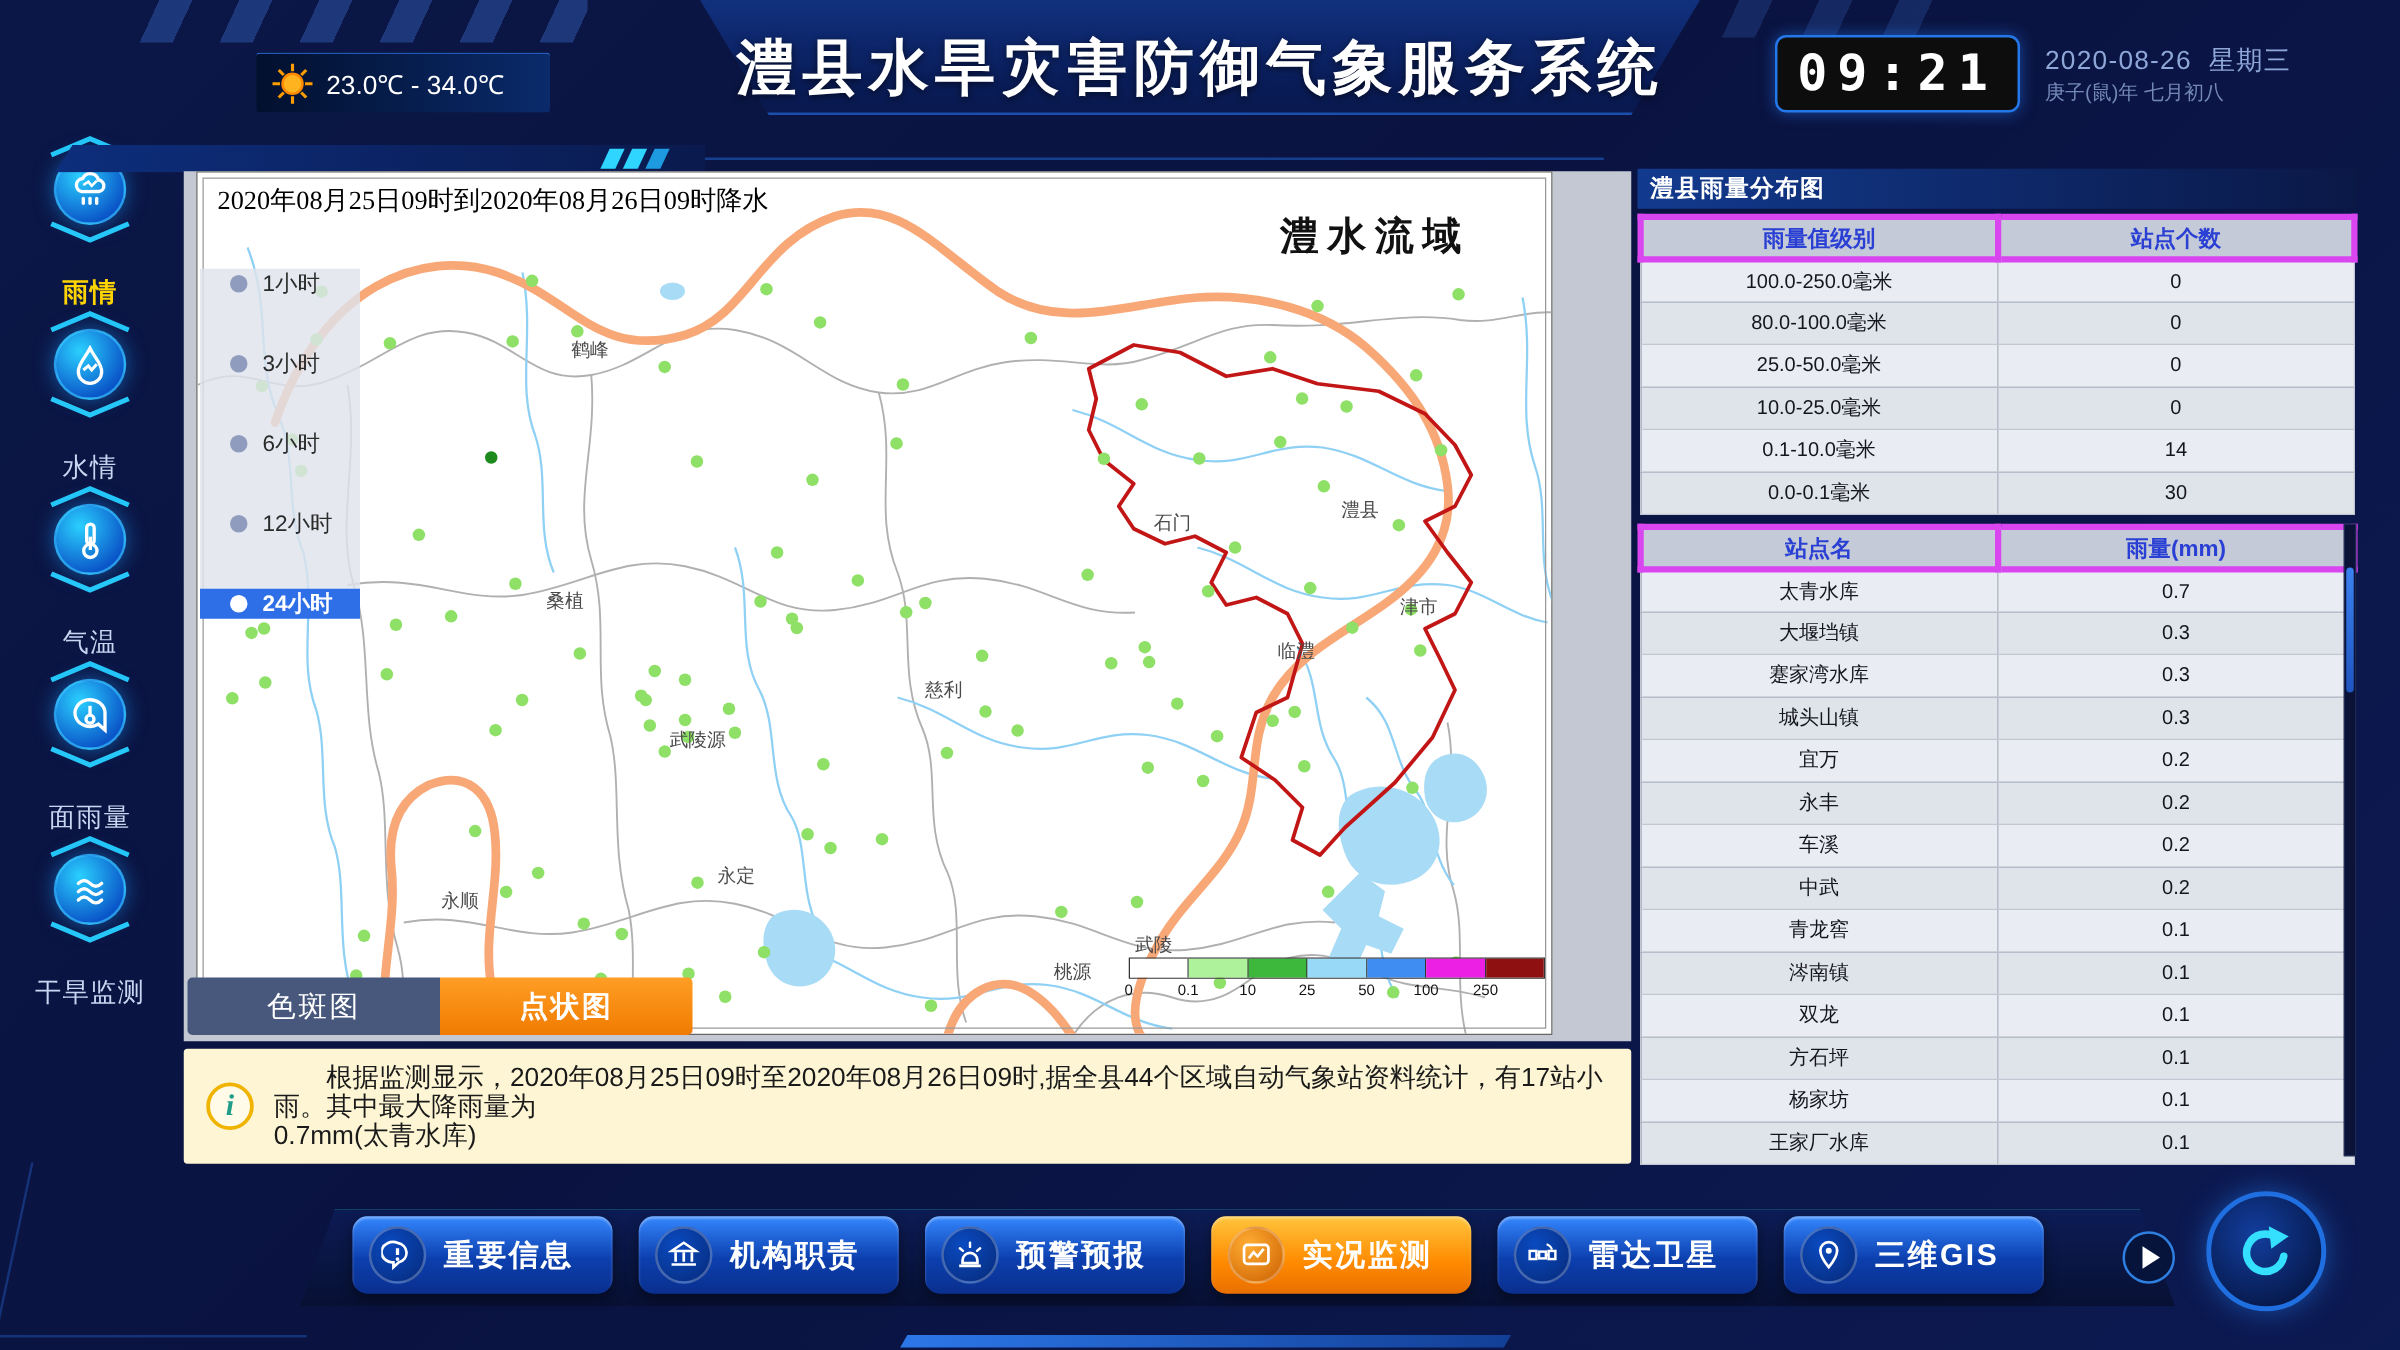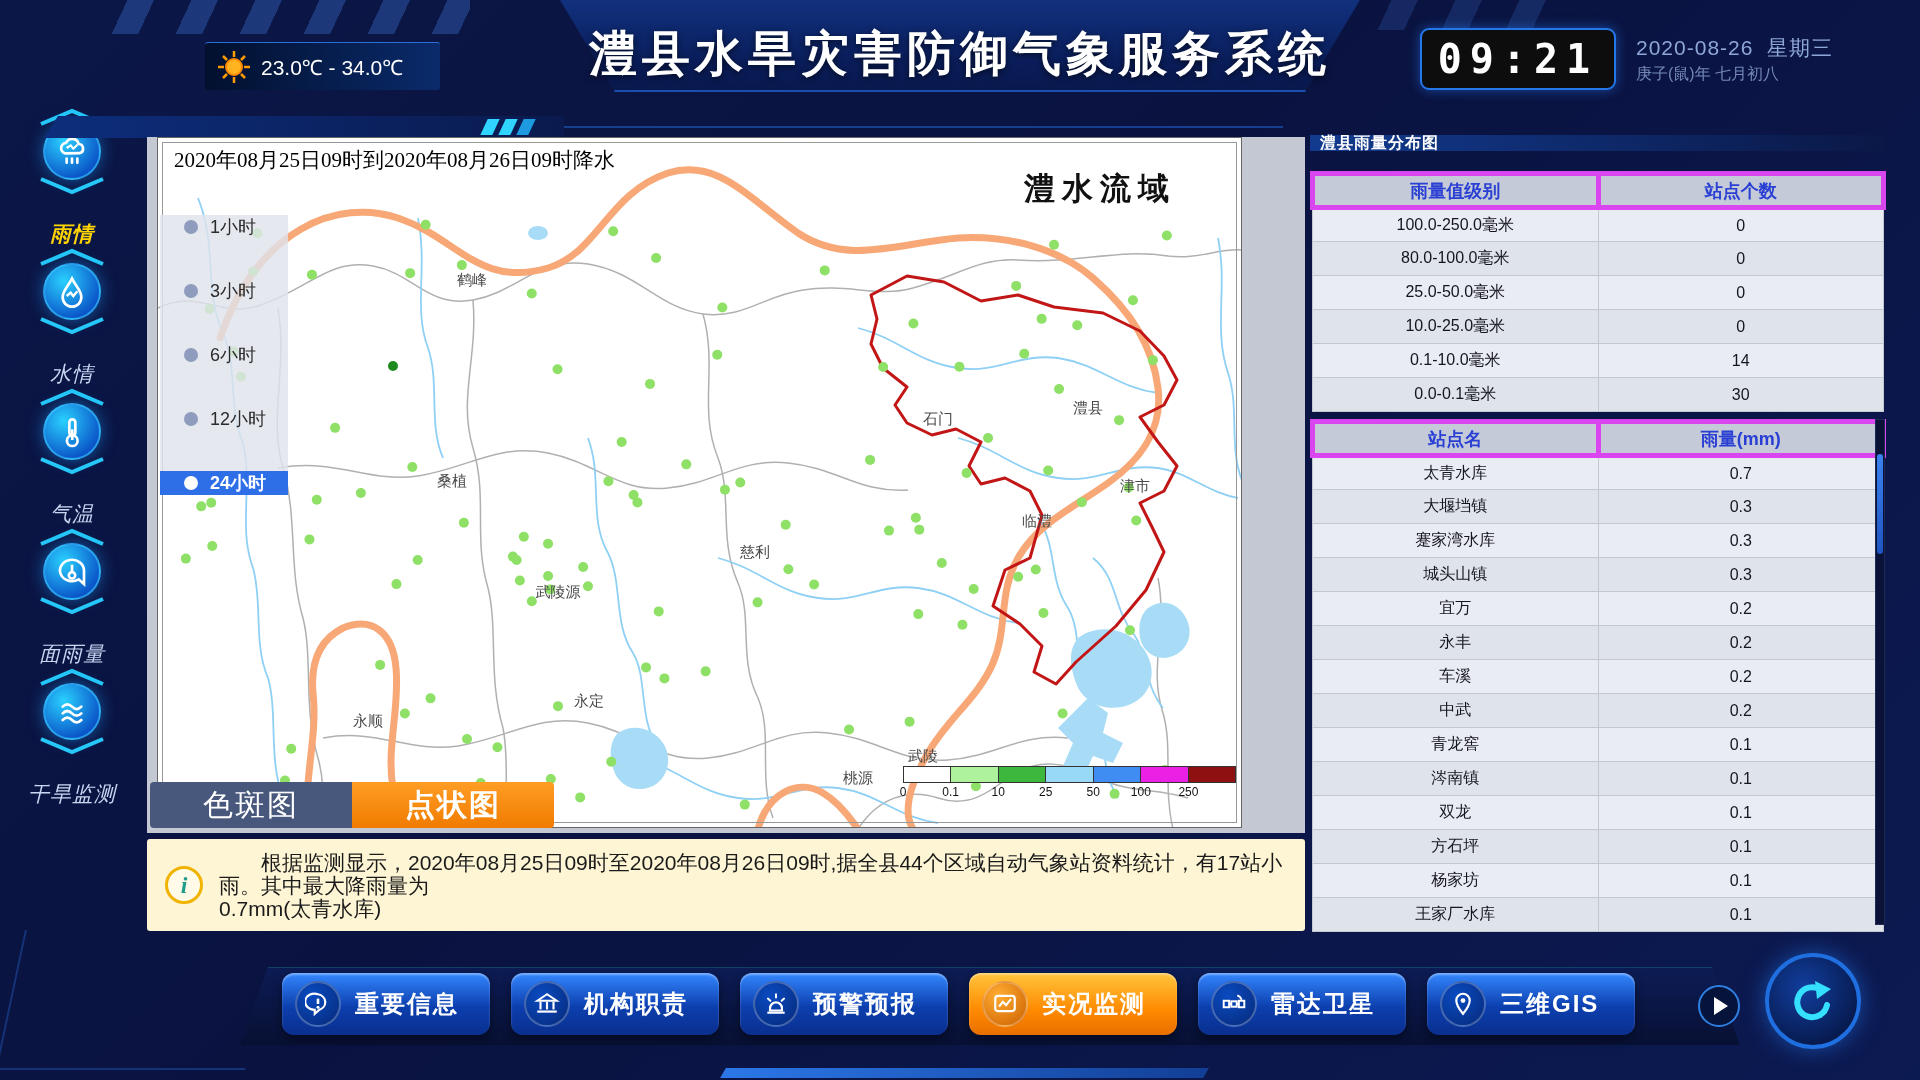--- a/index.html
+++ b/index.html
@@ -21,54 +21,54 @@
   .temp-chip span { font-size:21px; color:#fff; font-weight:500; }
   .clock-box { left:1420px; top:28px; width:196px; height:62px; background:#0d0d0d; border:2px solid #2477e8; border-radius:9px; box-shadow:0 0 12px rgba(36,119,232,.55); display:flex; align-items:center; justify-content:center; }
   .clock-box span { font-family:"DejaVu Sans Mono",monospace; font-size:40px; font-weight:700; letter-spacing:8px; color:#fff; }
   .date-line1 { left:1636px; top:34px; width:250px; font-size:21px; color:#8ea6d8; letter-spacing:1px; }
   .date-line2 { left:1636px; top:64px; width:250px; font-size:16px; color:#7388b8; }
 
   
   #sidebar { left:8px; top:108px; width:128px; }
   .sb-item { height:140px; display:flex; flex-direction:column; align-items:center; cursor:pointer; }
   .sb-circle { width:58px; height:58px; border-radius:50%; background:radial-gradient(circle at 35% 30%,#2ad0ff,#0a55c8 75%); border:2px solid rgba(60,200,255,.6); box-shadow:0 0 16px rgba(30,160,255,.5); display:flex; align-items:center; justify-content:center; margin:-3px 0; }
-  .sb-label { margin-top:25px; font-size:21px; color:#c8d6f2; letter-spacing:1px; white-space:nowrap;font-style:italic; }
+  .sb-label { margin-top:25px; font-size:21px; color:#c8d6f2; letter-spacing:1px; white-space:nowrap; }
   .sb-item.active .sb-label { color:#ffd400; font-weight:700; }
 
   
   .map-deco-bar { left:44px; top:116px; width:520px; height:22px; background:linear-gradient(90deg,#0d2e7c,#0a1a4e); clip-path:polygon(14px 0,100% 0,100% 100%,0 100%); }
   .map-deco-bar i { position:absolute; top:3px; width:12px; height:16px; background:#2fd4ff; transform:skewX(-25deg); }
   .map-wrap { left:147px; top:137px; width:1158px; height:696px; background:#c3c8d2; }
   .map-white { position:absolute; left:10px; top:0; width:1085px; height:691px; background:#fff; border:1px solid #666; outline:1px solid #999; outline-offset:-6px; overflow:hidden; }
   .map-title { position:absolute; left:16px; top:8px; font-family:"Liberation Serif",serif; font-size:21px; color:#000; }
   .basin-label { position:absolute; left:866px; top:30px; font-family:"Liberation Serif",serif; font-size:31px; font-weight:700; letter-spacing:7px; color:#111; }
   .place-label { position:absolute; font-size:15px; color:#4a4a4a; transform:translate(-50%,-50%); white-space:nowrap; }
 
   .time-panel { position:absolute; left:2px; top:77px; width:128px; height:260px; background:rgba(223,227,236,.82); display:flex; flex-direction:column;gap:40px; }
   .time-row { flex:1; display:flex; align-items:center; gap:12px; padding-left:24px; cursor:pointer; }
   .time-dot { width:14px; height:14px; border-radius:50%; background:#8f9cbd; }
   .time-row span { font-size:18px; color:#2b2b2b; }
   .time-row.active { background:#2e6fe8; }
   .time-row.active .time-dot { background:#fff; }
   .time-row.active span { color:#fff; font-weight:700; }
 
   .view-buttons { left:150px; top:782px; display:flex; }
-  .view-btn { width:202px; height:46px; display:flex; align-items:center; justify-content:center; font-size:30px; color:#fff; letter-spacing:2px; cursor:pointer; }
+  .view-btn { width:202px; height:46px; display:flex; align-items:center; justify-content:center; font-size:23px; color:#fff; letter-spacing:2px; cursor:pointer; }
   .view-btn.spot { background:#47587c; border-radius:4px 0 0 4px; }
   .view-btn.dot-map { background:linear-gradient(180deg,#ff9d25,#f07b00); font-weight:700; border-radius:0 4px 4px 0; }
 
   .legend { position:absolute; left:745px; top:628px; }
   .legend-bar { display:flex; border:1px solid #333; width:333px; height:17px; }
   .legend-bar i { flex:1; border-right:1px solid #333; }
   .legend-bar i:last-child { border-right:none; }
   .legend-labels { position:relative; height:14px; margin-top:2px; }
   .legend-labels span { position:absolute; transform:translateX(-50%); font-size:12px; color:#111; }
 
   
-  .rp-title { left:1310px; top:135px; width:576px; height:16px; background:linear-gradient(90deg,#123a8e,#0a1846); display:flex; align-items:center; padding-left:10px; font-size:16px; font-weight:700; color:#fff; letter-spacing:1px; }
+  .rp-title { left:1310px; top:135px; width:576px; height:32px; background:linear-gradient(90deg,#123a8e,#0a1846); display:flex; align-items:center; padding-left:10px; font-size:19px; font-weight:700; color:#fff; letter-spacing:1px; }
   .rp-table { left:1310px; width:576px; border-collapse:collapse; }
   table.data { width:100%; border-collapse:collapse; table-layout:fixed; }
   table.data th { background:#c4cad7; color:#2a3fd4; font-size:18px; font-weight:700; height:34px; border:5px solid #d946ef; }
   table.data td { font-size:16px; color:#15151f; text-align:center; height:34px; border:1px solid #c2c7d2; }
   table.data tr:nth-child(odd) td { background:#e9ecf2; }
   table.data tr:nth-child(even) td { background:#dfe3ea; }
   .rp-scrollbar { left:1875px; top:419px; width:10px; height:506px; background:#0b1238; border:1px solid #1c2a55; }
   .rp-thumb { position:absolute; left:1px; top:34px; width:6px; height:100px; background:linear-gradient(180deg,#3b82f0,#1f55c0); border-radius:3px; }
 
   

